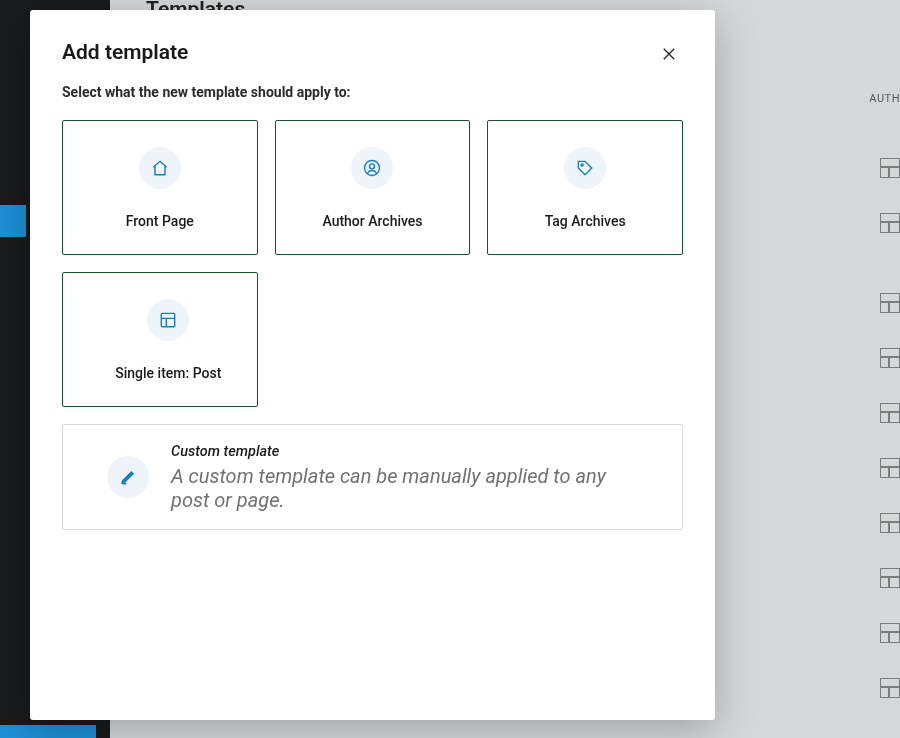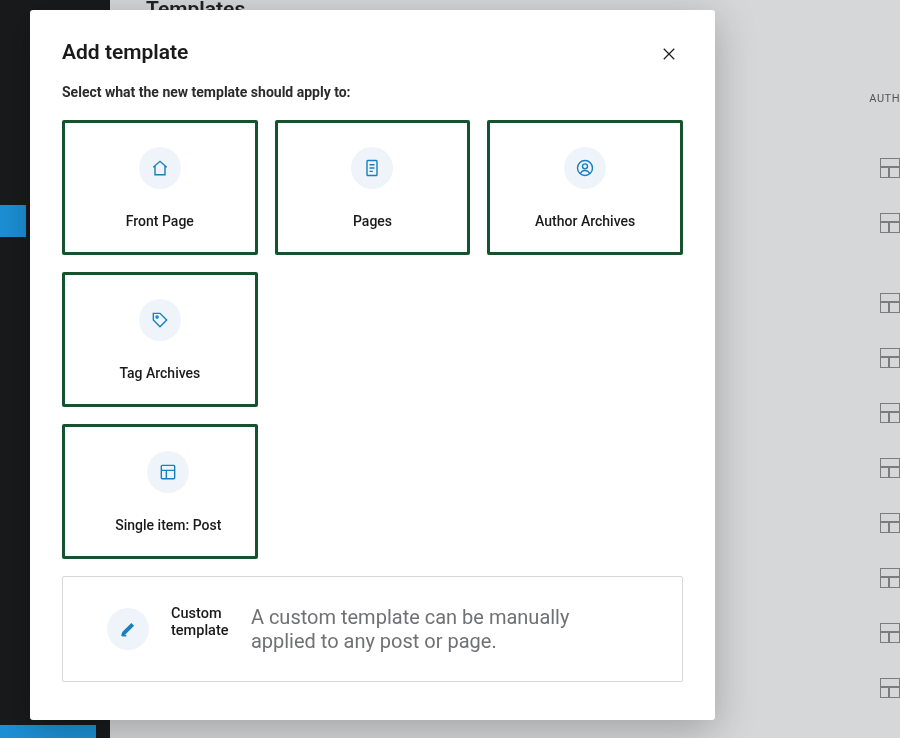--- a/index.html
+++ b/index.html
@@ -69,21 +69,21 @@
   .modal-sub {
     font-size: 14px; color: #2b2b2b; margin-bottom: 20px; font-weight: bold;
   }
   
   .grid {
     display: grid;
     grid-template-columns: repeat(3, 1fr);
     gap: 17px;
   }
   .card {
-    border: 3px solid #14532d;
+    border: 1px solid #14532d;
     border-radius: 2px;
     height: 135px;
     display: flex; flex-direction: column; align-items: center; justify-content: center;
     gap: 24px;
     cursor: pointer;
     background:#fff;
   }
   .icon-wrap {
     width: 42px; height: 42px; border-radius: 50%;
     background: #eef4f9;
@@ -100,21 +100,21 @@
     margin-top: 17px;
     border: 1px solid #d7d8da;
     border-radius: 2px;
     height: 106px;
     display:flex; align-items:center;
     gap: 22px;
     padding: 0 44px;
     cursor:pointer;
   }
   .custom-card .icon-wrap { flex-shrink:0; }
-  .custom-text { display:flex; gap:4px; }
+  .custom-text { display:flex; flex-direction:column; gap:4px;font-style:italic; }
   .custom-title { font-size: 14.5px; font-weight:500; color:#1a1a1a; }
   .custom-desc  { font-size: 20px; color:#707173; }
 
   svg { display:block; }
 </style>
 </head>
 <body>
 
 <div class="bg">
   <div class="bg-left"></div>
@@ -154,29 +154,20 @@
 
     <div class="card">
       <div class="icon-wrap">
         <svg width="20" height="20" viewBox="0 0 24 24" fill="none" stroke="#1a7fbd" stroke-width="1.7">
           <path d="M4 11 L12 4 L20 11 M6 10 V20 H18 V10"></path>
         </svg>
       </div>
       <div class="card-label">Front Page</div>
     </div>
 
-    <div class="card">
-      <div class="icon-wrap">
-        <svg width="20" height="20" viewBox="0 0 24 24" fill="none" stroke="#1a7fbd" stroke-width="1.7">
-          <rect x="6" y="3" width="12" height="18" rx="1"></rect>
-          <path d="M9 8 H15 M9 12 H15 M9 16 H13"></path>
-        </svg>
-      </div>
-      <div class="card-label">Pages</div>
-    </div>
 
     <div class="card">
       <div class="icon-wrap">
         <svg width="20" height="20" viewBox="0 0 24 24" fill="none" stroke="#1a7fbd" stroke-width="1.7">
           <circle cx="12" cy="12" r="9"></circle>
           <circle cx="12" cy="10" r="3"></circle>
           <path d="M6.5 19 C7.5 16 10 15 12 15 C14 15 16.5 16 17.5 19"></path>
         </svg>
       </div>
       <div class="card-label">Author Archives</div>

